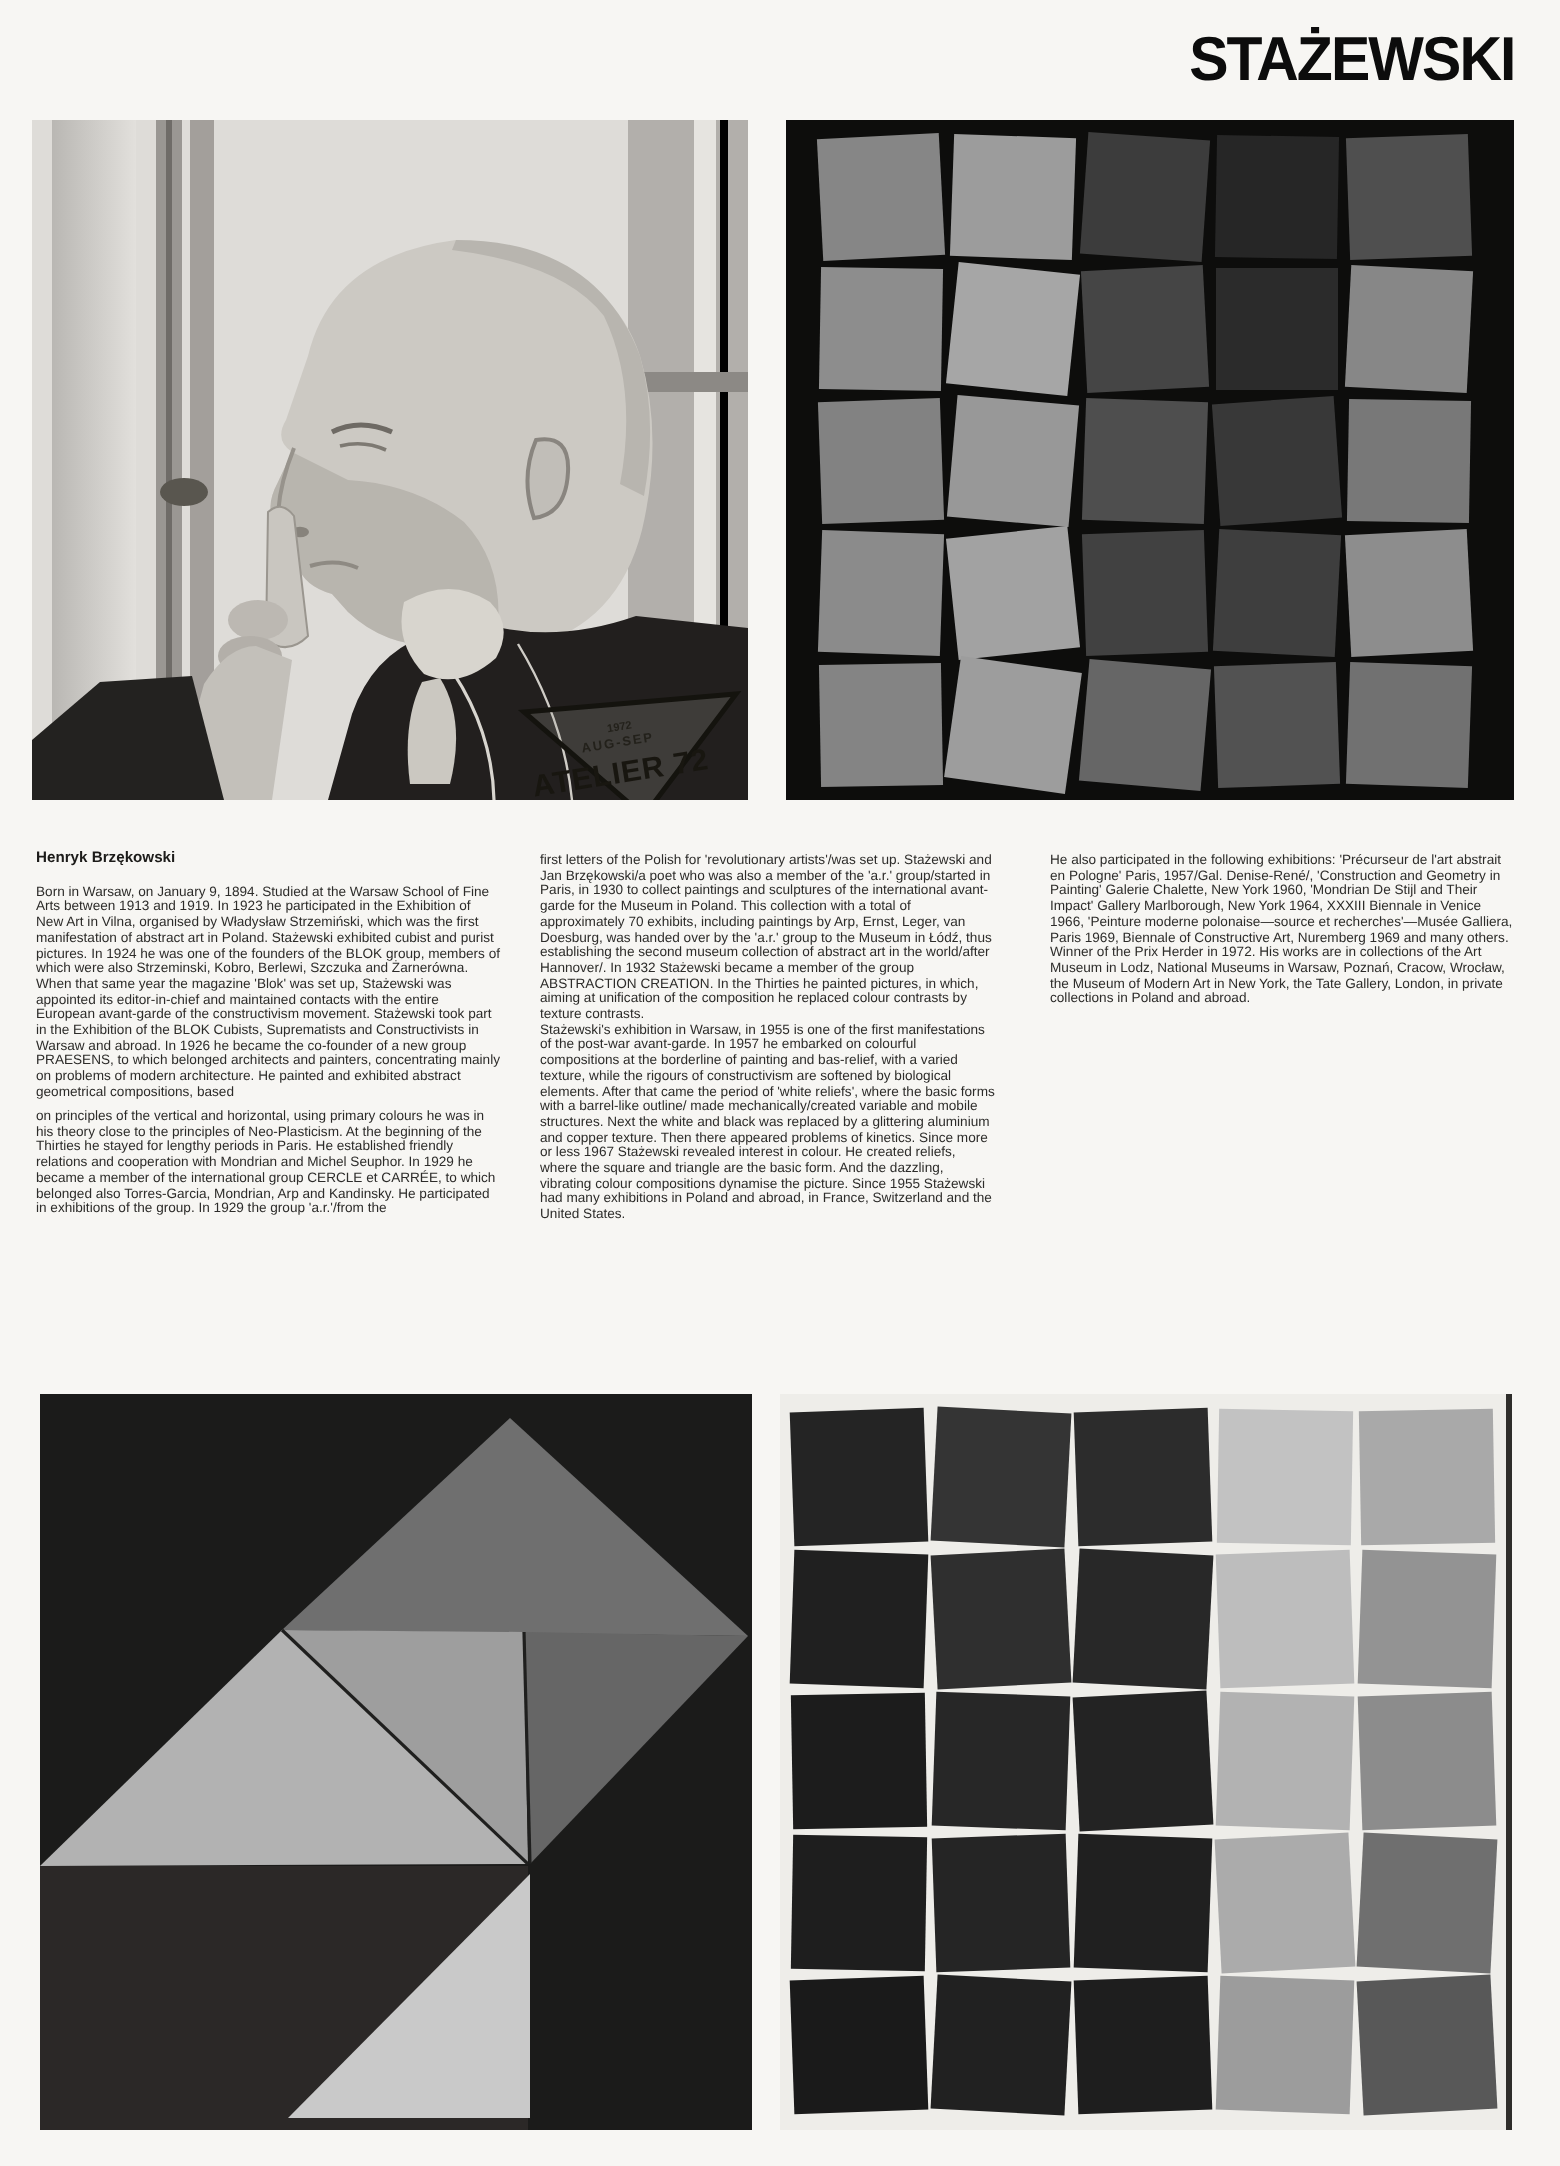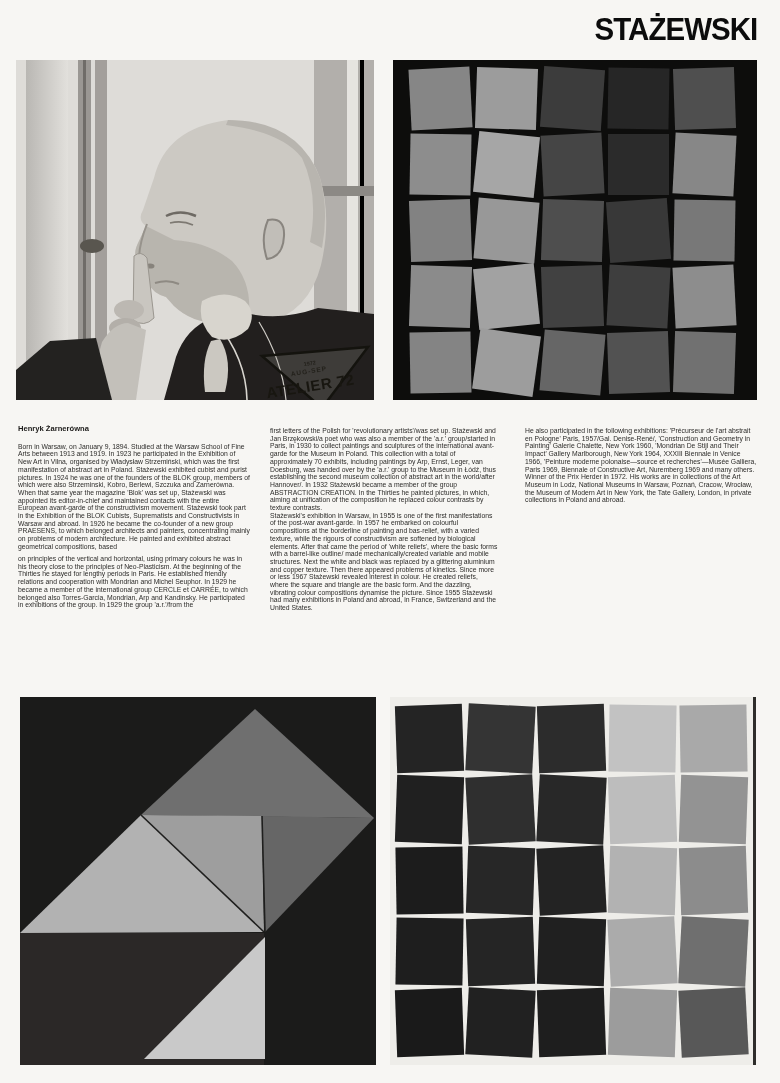--- a/index.html
+++ b/index.html
@@ -126,21 +126,21 @@
     <div class="relief-square" style="left: 215px; top: 206px; width: 61px; height: 61px; background: rgb(62, 62, 62); transform: rotate(3deg);"></div>
     <div class="relief-square" style="left: 281px; top: 206px; width: 61px; height: 61px; background: rgb(141, 141, 141); transform: rotate(-3deg);"></div>
     <div class="relief-square" style="left: 17px; top: 272px; width: 61px; height: 61px; background: rgb(132, 132, 132); transform: rotate(-1deg);"></div>
     <div class="relief-square" style="left: 83px; top: 272px; width: 61px; height: 61px; background: rgb(157, 157, 157); transform: rotate(8deg);"></div>
     <div class="relief-square" style="left: 149px; top: 272px; width: 61px; height: 61px; background: rgb(102, 102, 102); transform: rotate(5deg);"></div>
     <div class="relief-square" style="left: 215px; top: 272px; width: 61px; height: 61px; background: rgb(82, 82, 82); transform: rotate(-2deg);"></div>
     <div class="relief-square" style="left: 281px; top: 272px; width: 61px; height: 61px; background: rgb(113, 113, 113); transform: rotate(2deg);"></div>
   </div>
 
 <div class="text-col col-1">
-  <h3 class="col-heading">Henryk Żarnerówna</h3>
+  <h3 class="col-heading">Henryk Brzękowski</h3>
   <p>Born in Warsaw, on January 9, 1894. Studied at the Warsaw School of Fine Arts between 1913 and 1919. In 1923 he participated in the Exhibition of New Art in Vilna, organised by Władysław Strzemiński, which was the first manifestation of abstract art in Poland. Stażewski exhibited cubist and purist pictures. In 1924 he was one of the founders of the BLOK group, members of which were also Strzeminski, Kobro, Berlewi, Szczuka and Żarnerówna. When that same year the magazine 'Blok' was set up, Stażewski was appointed its editor-in-chief and maintained contacts with the entire European avant-garde of the constructivism movement. Stażewski took part in the Exhibition of the BLOK Cubists, Suprematists and Constructivists in Warsaw and abroad. In 1926 he became the co-founder of a new group PRAESENS, to which belonged architects and painters, concentrating mainly on problems of modern architecture. He painted and exhibited abstract geometrical compositions, based</p>
   <p>on principles of the vertical and horizontal, using primary colours he was in his theory close to the principles of Neo-Plasticism. At the beginning of the Thirties he stayed for lengthy periods in Paris. He established friendly relations and cooperation with Mondrian and Michel Seuphor. In 1929 he became a member of the international group CERCLE et CARRÉE, to which belonged also Torres-Garcia, Mondrian, Arp and Kandinsky. He participated in exhibitions of the group. In 1929 the group 'a.r.'/from the</p>
 </div>
 <div class="text-col col-2">
   <p style="margin-bottom:0;">first letters of the Polish for 'revolutionary artists'/was set up. Stażewski and Jan Brzękowski/a poet who was also a member of the 'a.r.' group/started in Paris, in 1930 to collect paintings and sculptures of the international avant-garde for the Museum in Poland. This collection with a total of approximately 70 exhibits, including paintings by Arp, Ernst, Leger, van Doesburg, was handed over by the 'a.r.' group to the Museum in Łódź, thus establishing the second museum collection of abstract art in the world/after Hannover/. In 1932 Stażewski became a member of the group ABSTRACTION CREATION. In the Thirties he painted pictures, in which, aiming at unification of the composition he replaced colour contrasts by texture contrasts.</p>
   <p>Stażewski's exhibition in Warsaw, in 1955 is one of the first manifestations of the post-war avant-garde. In 1957 he embarked on colourful compositions at the borderline of painting and bas-relief, with a varied texture, while the rigours of constructivism are softened by biological elements. After that came the period of 'white reliefs', where the basic forms with a barrel-like outline/ made mechanically/created variable and mobile structures. Next the white and black was replaced by a glittering aluminium and copper texture. Then there appeared problems of kinetics. Since more or less 1967 Stażewski revealed interest in colour. He created reliefs, where the square and triangle are the basic form. And the dazzling, vibrating colour compositions dynamise the picture. Since 1955 Stażewski had many exhibitions in Poland and abroad, in France, Switzerland and the United States.</p>
 </div>
 <div class="text-col col-3">
   <p>He also participated in the following exhibitions: 'Précurseur de l'art abstrait en Pologne' Paris, 1957/Gal. Denise-René/, 'Construction and Geometry in Painting' Galerie Chalette, New York 1960, 'Mondrian De Stijl and Their Impact' Gallery Marlborough, New York 1964, XXXIII Biennale in Venice 1966, 'Peinture moderne polonaise—source et recherches'—Musée Galliera, Paris 1969, Biennale of Constructive Art, Nuremberg 1969 and many others. Winner of the Prix Herder in 1972. His works are in collections of the Art Museum in Lodz, National Museums in Warsaw, Poznań, Cracow, Wrocław, the Museum of Modern Art in New York, the Tate Gallery, London, in private collections in Poland and abroad.</p>
 </div>

